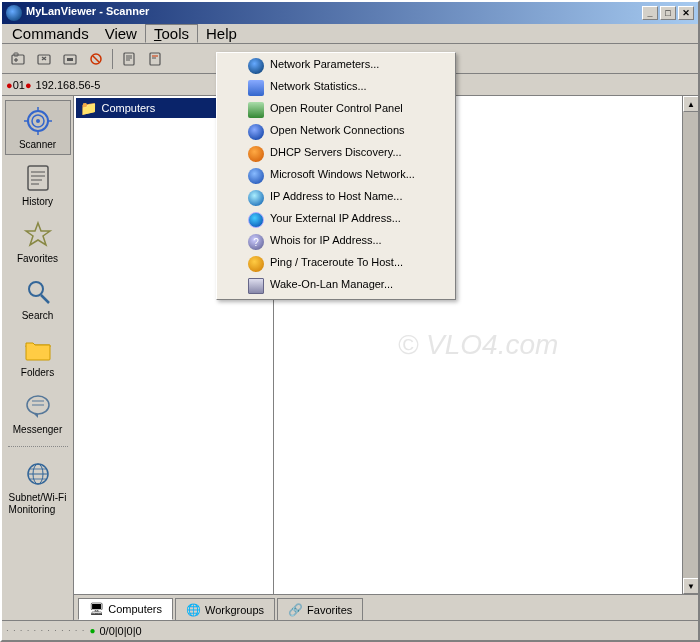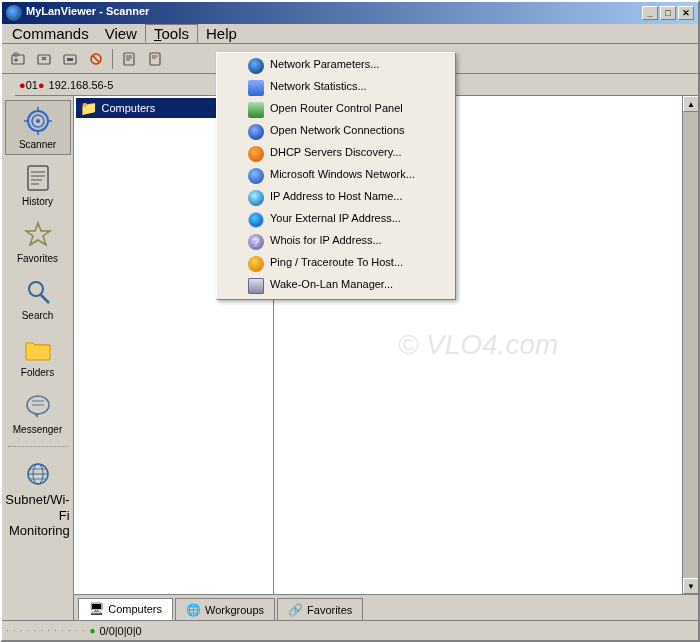--- a/index.html
+++ b/index.html
@@ -130,21 +130,20 @@
     
     .ip-bar {
       background: #d4d0c8;
       height: 22px;
       display: flex;
       align-items: center;
       padding: 0 4px;
       border-bottom: 1px solid #808080;
       gap: 4px;
       font-size: 11px;
-      margin-left: 13px;
     }
 
     
     .main-layout {
       display: flex;
       flex: 1;
       overflow: hidden;
     }
 
     
@@ -592,21 +591,21 @@
       <div class="sidebar-item">
         <div class="sidebar-icon">
           <svg width="32" height="32" viewBox="0 0 32 32">
             <circle cx="16" cy="16" r="10" fill="none" stroke="#336699" stroke-width="1.5"></circle>
             <ellipse cx="16" cy="16" rx="5" ry="10" fill="none" stroke="#336699" stroke-width="1"></ellipse>
             <line x1="6" y1="16" x2="26" y2="16" stroke="#336699" stroke-width="1"></line>
             <line x1="7" y1="11" x2="25" y2="11" stroke="#336699" stroke-width="0.8"></line>
             <line x1="7" y1="21" x2="25" y2="21" stroke="#336699" stroke-width="0.8"></line>
           </svg>
         </div>
-        <span style="font-size:13px;text-align:right;line-height:1.2;">Subnet/Wi-Fi<br>Monitoring</span>
+        <span style="font-size:10px;text-align:left;line-height:1.2;">Subnet/Wi-Fi<br>Monitoring</span>
       </div>
 
     </div>
 
     <div class="content-area">
       <div class="content-split">
 
         <div class="tree-panel">
           <div class="tree-item">
             <span style="font-size:14px; margin-right:2px;">📁</span>

